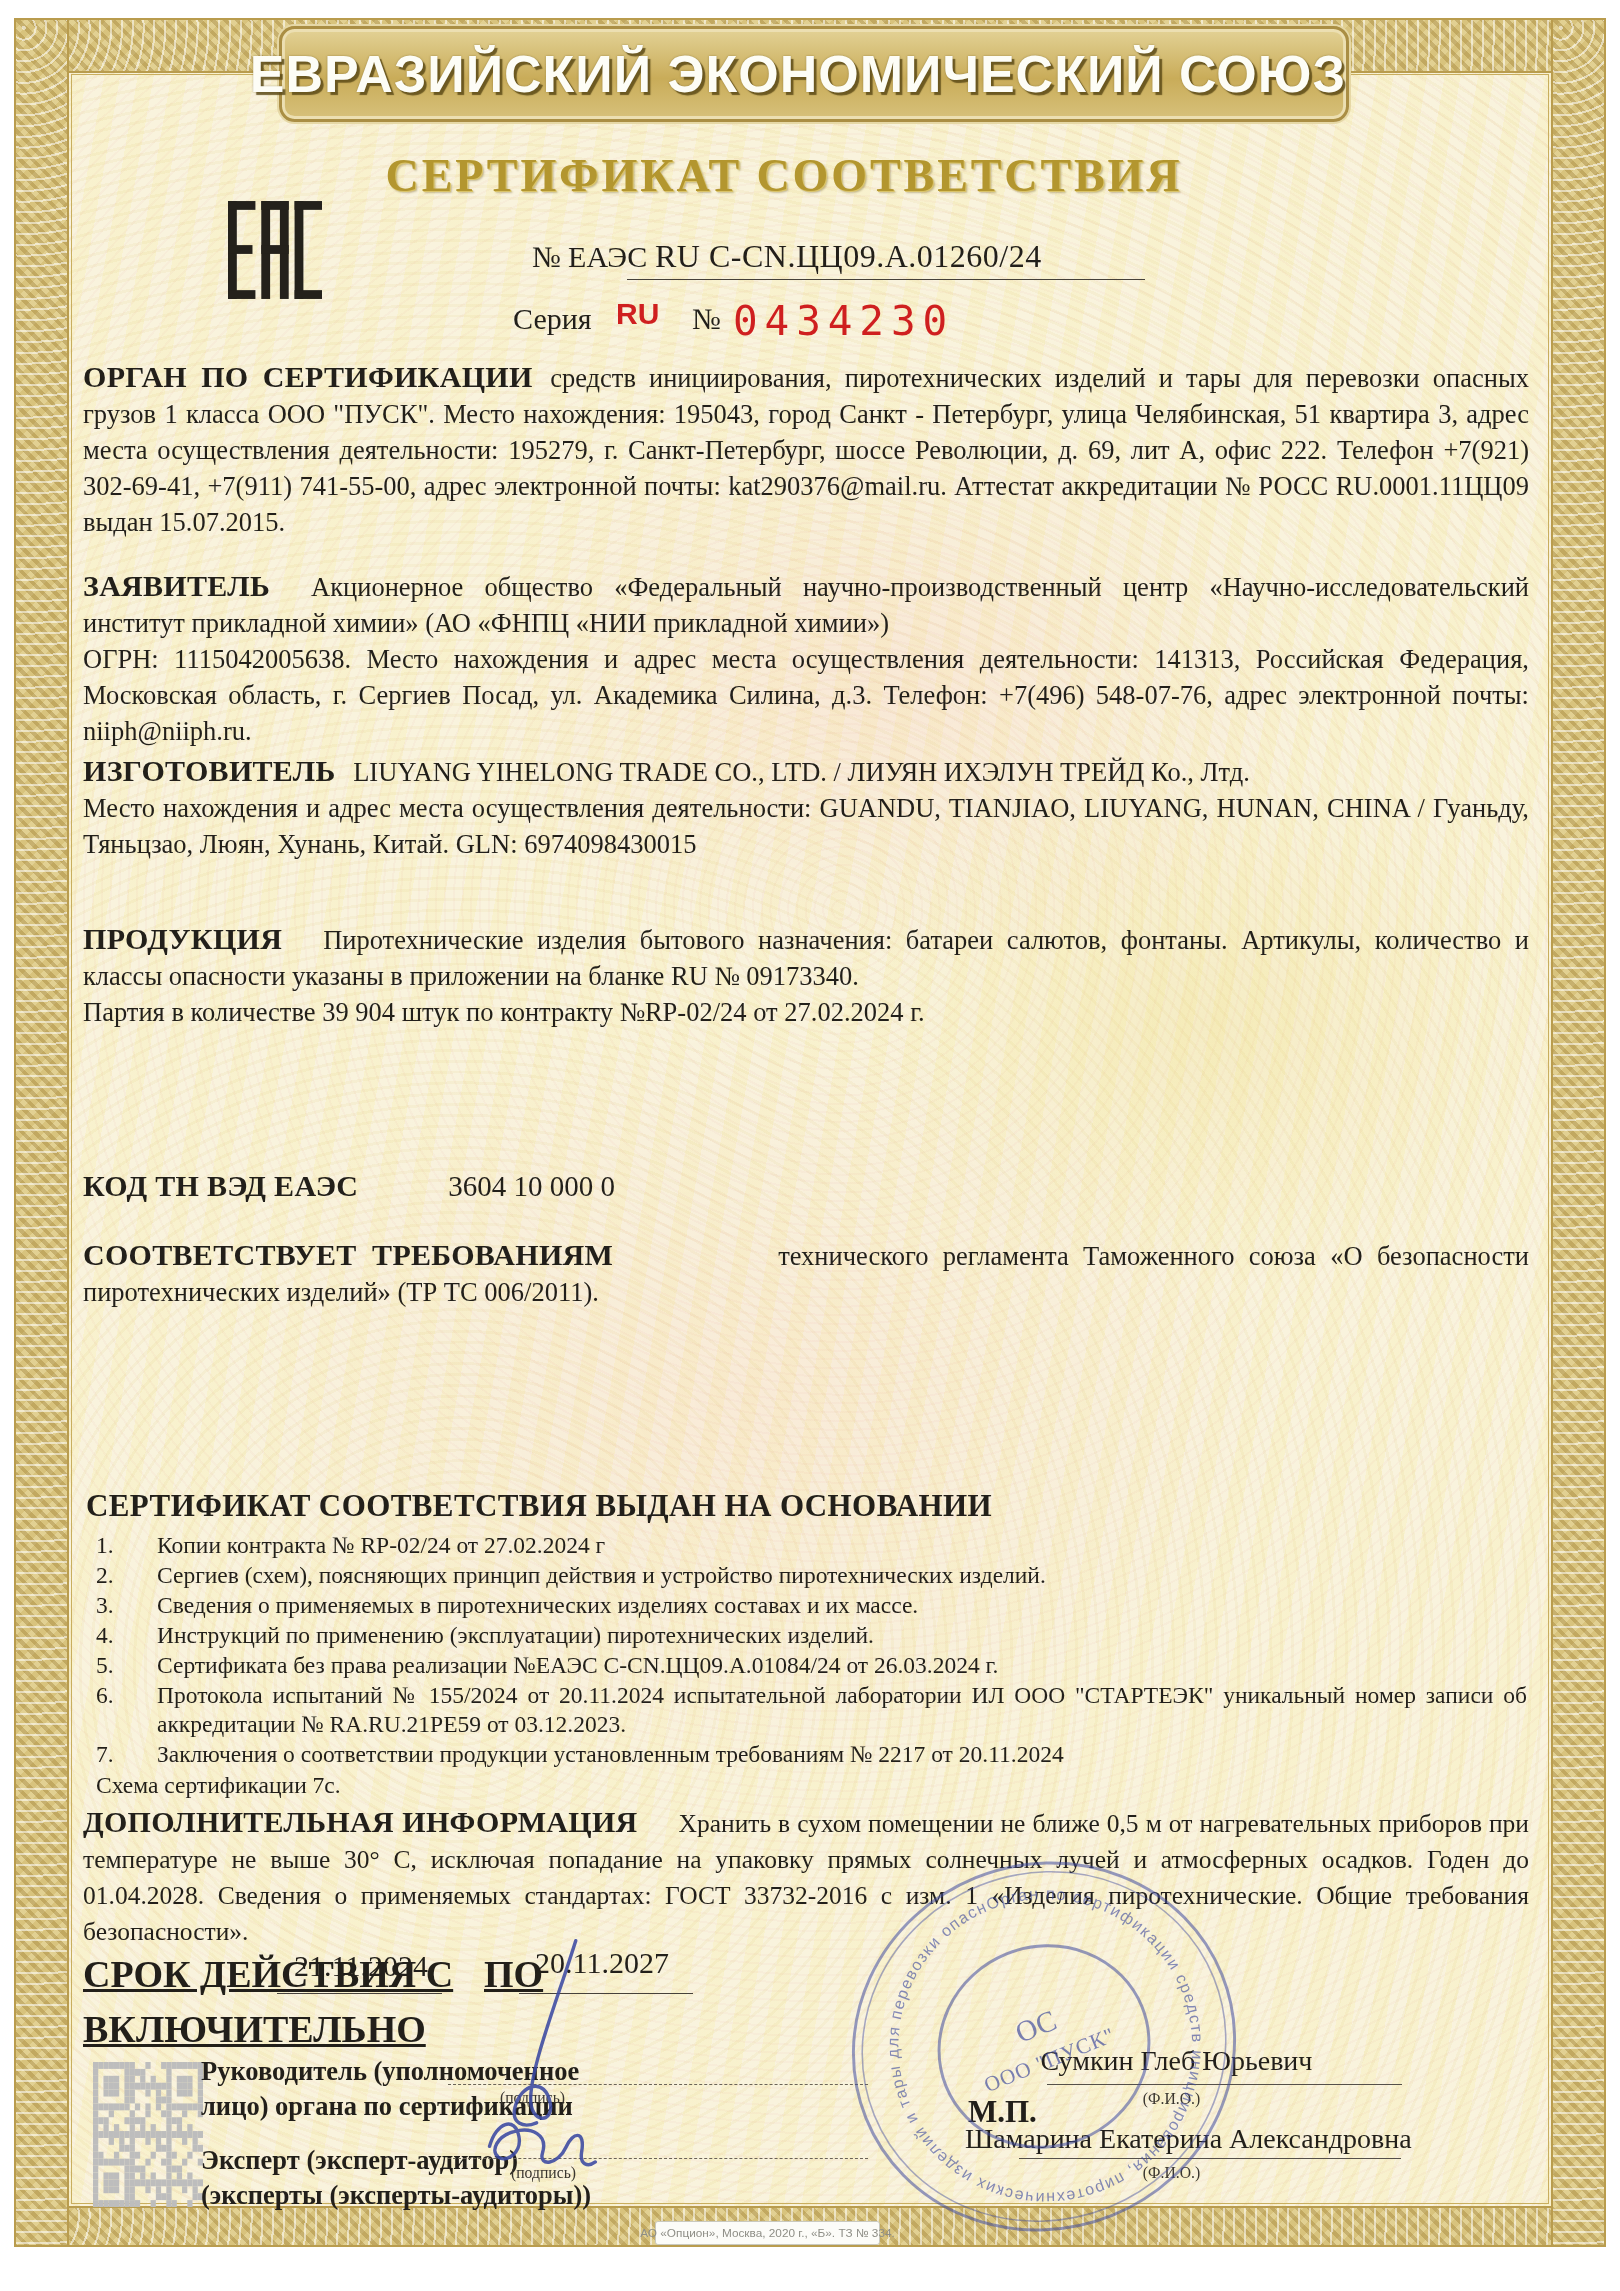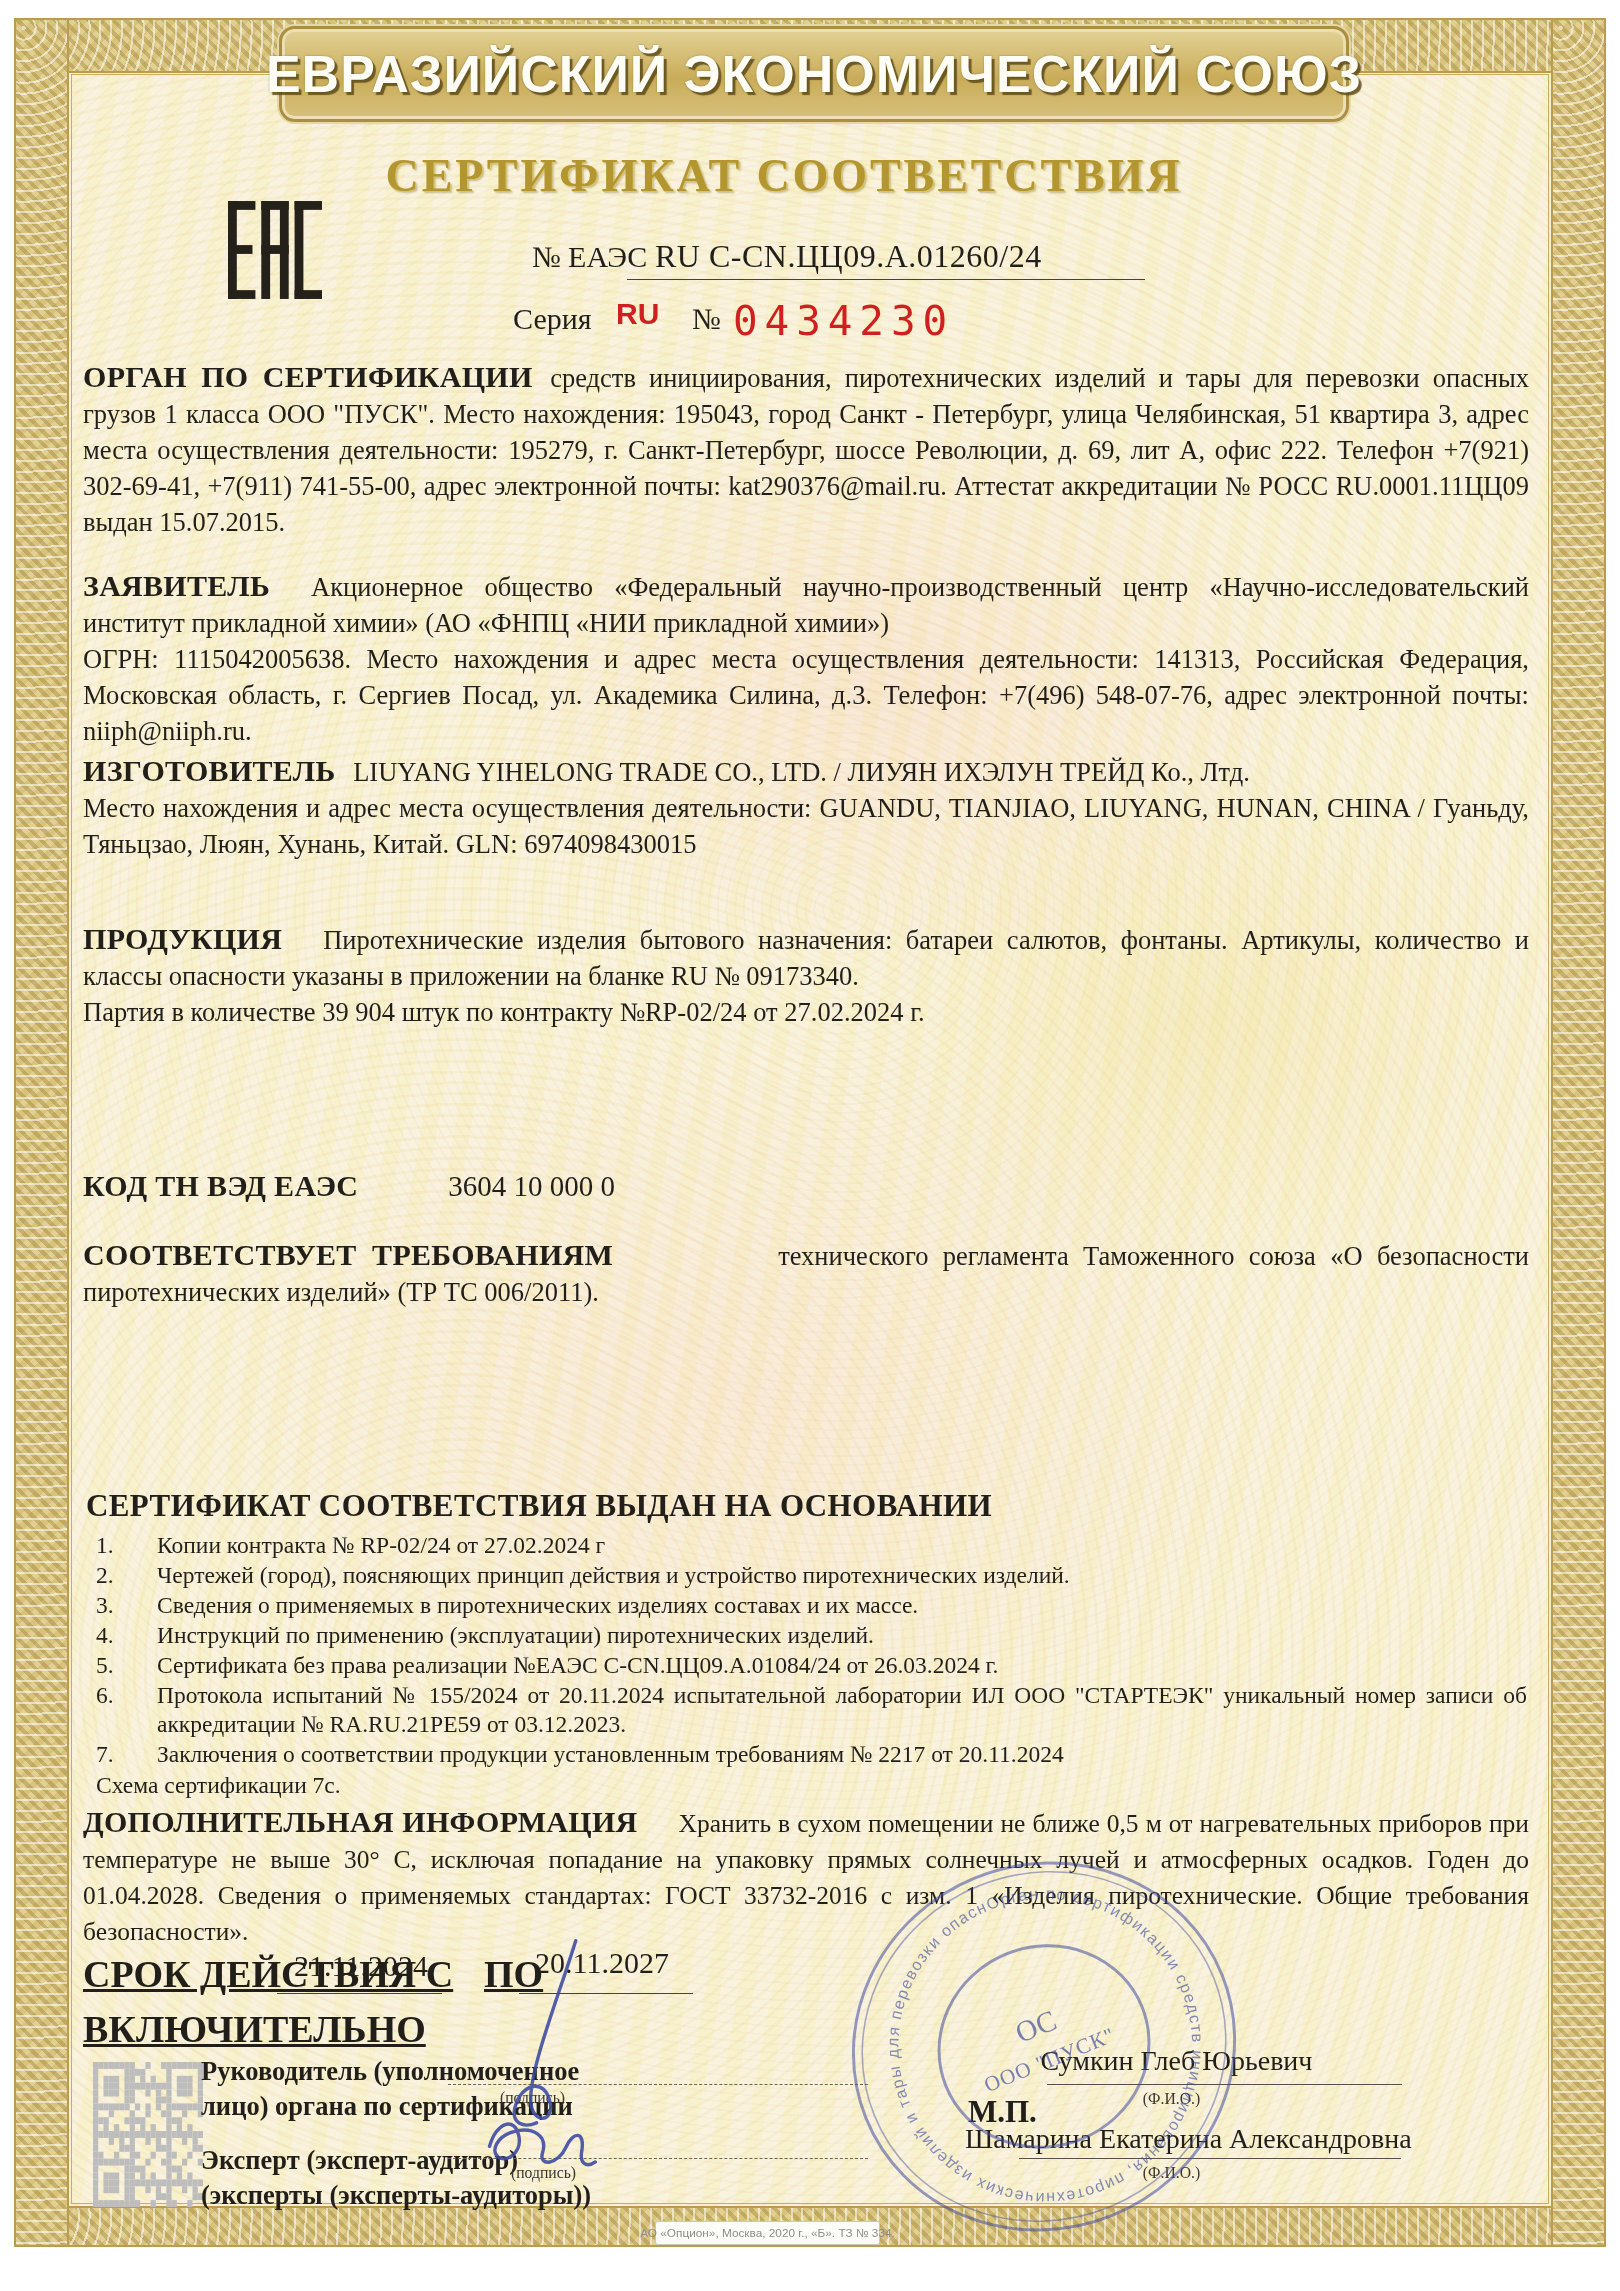--- a/index.html
+++ b/index.html
@@ -26,21 +26,21 @@
   .band-bottom{left:13.7px;right:13.7px;bottom:45px;height:41px;}
   .band-left{left:13.7px;top:17.6px;bottom:45px;width:55px;}
   .band-right{right:13.7px;top:17.6px;bottom:45px;width:55px;}
   .inner-line{position:absolute;left:71px;top:74px;right:71px;bottom:88px;
     border:1.5px solid #c9ae5e;pointer-events:none;}
   
   .banner{position:absolute;left:279px;top:25.5px;width:1064px;height:90px;
     background:linear-gradient(180deg,#e3d296 0%,#c9ac59 55%,#d7c17b 100%);
     border:3.9px solid #aa8e44;border-radius:15.7px;
     box-shadow:inset 0 0 0 2.9px #ecdfb2, 0 0 0 2px #e6d8a6;
-    display:flex;align-items:center;justify-content:center;}
+    display:flex;align-items:center;justify-content:flex-end;}
   .banner-text{font-family:"Liberation Sans", sans-serif;font-weight:bold;font-size:52px;
     color:#fdfdf6;letter-spacing:1px;white-space:nowrap;
     text-shadow:2.9px 2.9px 1px rgba(92,74,22,0.85), 0 0 2px rgba(92,74,22,0.5);}
   
   .doc-title{position:absolute;left:294px;top:149px;width:980px;text-align:center;
     font-weight:bold;font-size:46px;letter-spacing:2.9px;color:#b3962f;white-space:nowrap;
     text-shadow:1px 1px 0 #d9c36a, 2px 2px 2px rgba(100,80,20,0.35);}
   
   .eac{position:absolute;left:228px;top:201px;}
   
@@ -165,21 +165,21 @@
   </div>
 
   <div class="big-head" style="top:1488px;">СЕРТИФИКАТ СООТВЕТСТВИЯ ВЫДАН НА ОСНОВАНИИ</div>
   <div class="basis-list">
     <div class="basis-item">
       <span class="basis-num">1.</span>
       <span class="basis-text">Копии контракта № RP-02/24 от 27.02.2024 г</span>
     </div>
     <div class="basis-item">
       <span class="basis-num">2.</span>
-      <span class="basis-text">Чертежей (город), поясняющих принцип действия и устройство пиротехнических изделий.</span>
+      <span class="basis-text">Сергиев (схем), поясняющих принцип действия и устройство пиротехнических изделий.</span>
     </div>
     <div class="basis-item">
       <span class="basis-num">3.</span>
       <span class="basis-text">Сведения о применяемых в пиротехнических изделиях составах и их массе.</span>
     </div>
     <div class="basis-item">
       <span class="basis-num">4.</span>
       <span class="basis-text">Инструкций по применению (эксплуатации) пиротехнических изделий.</span>
     </div>
     <div class="basis-item">

